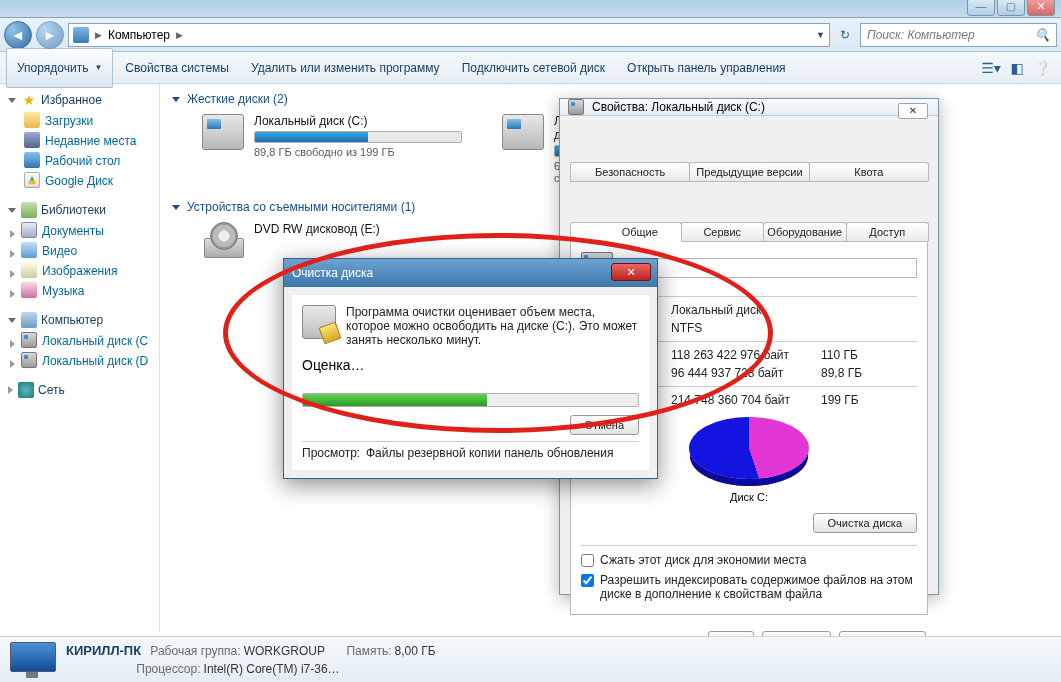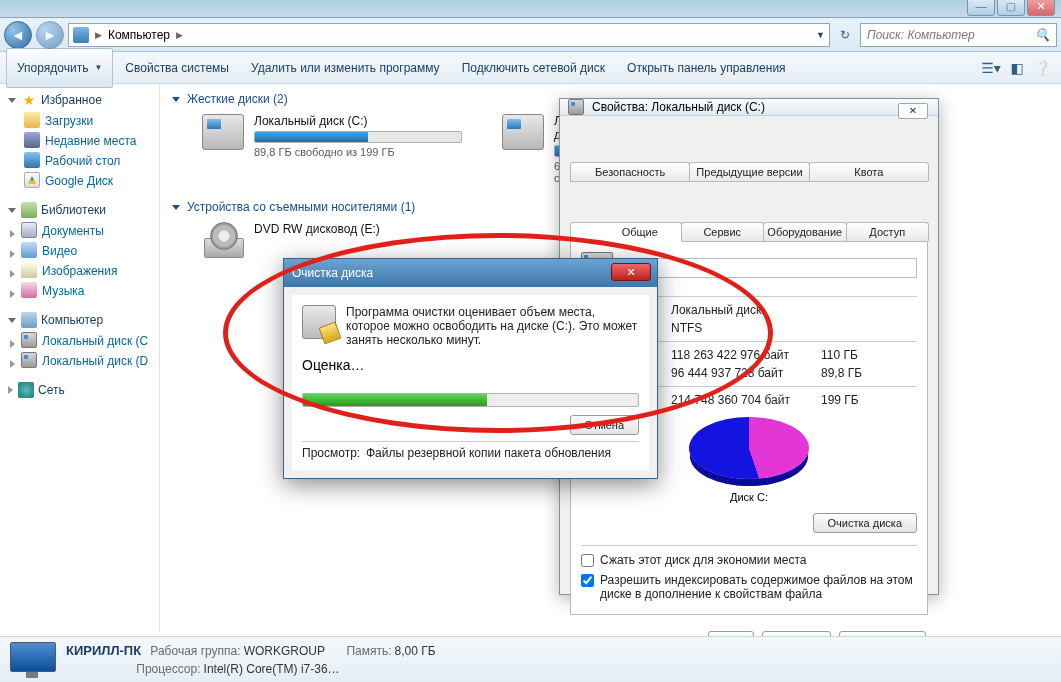--- a/index.html
+++ b/index.html
@@ -388,21 +388,21 @@
       <div>Программа очистки оценивает объем места, которое можно освободить на диске  (C:). Это может занять несколько минут.</div>
     </div>
     <div class="est">Оценка…</div>
     <div class="pbar">
         <div class="pfill"></div>
       </div>
     <div class="cancel-row">
         <button class="btn">Отмена</button>
       </div>
     <div class="hr"></div>
-    <div class="scan"><span class="sl">Просмотр:</span><span>Файлы резервной копии пакета обновления</span></div>
+    <div class="scan"><span class="sl">Просмотр:</span><span>Файлы резервной копии панель обновления</span></div>
   </div>
 </div>
 
 <div class="annot"></div>
 
 <div class="statusbar">
   <div class="monitor"></div>
   <div class="stxt">
     <b>КИРИЛЛ-ПК</b>
     &nbsp;&nbsp;<span class="lbl">Рабочая группа:</span> <span>WORKGROUP</span>

